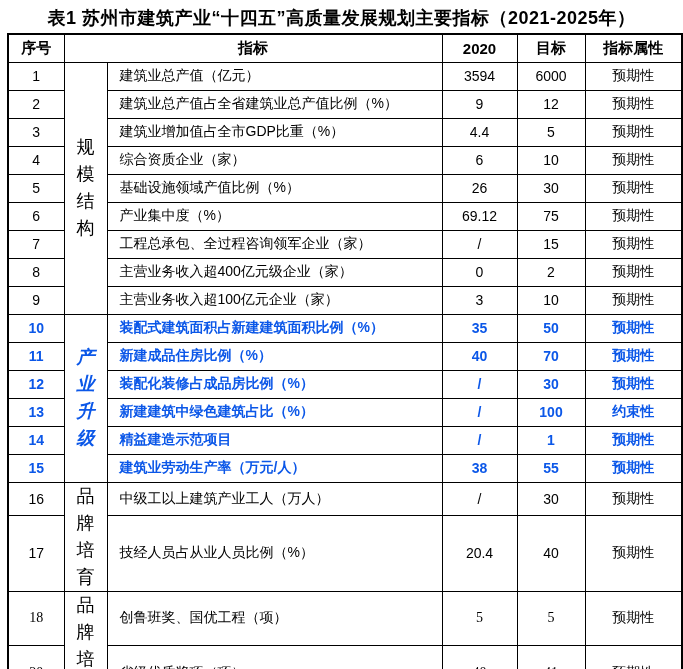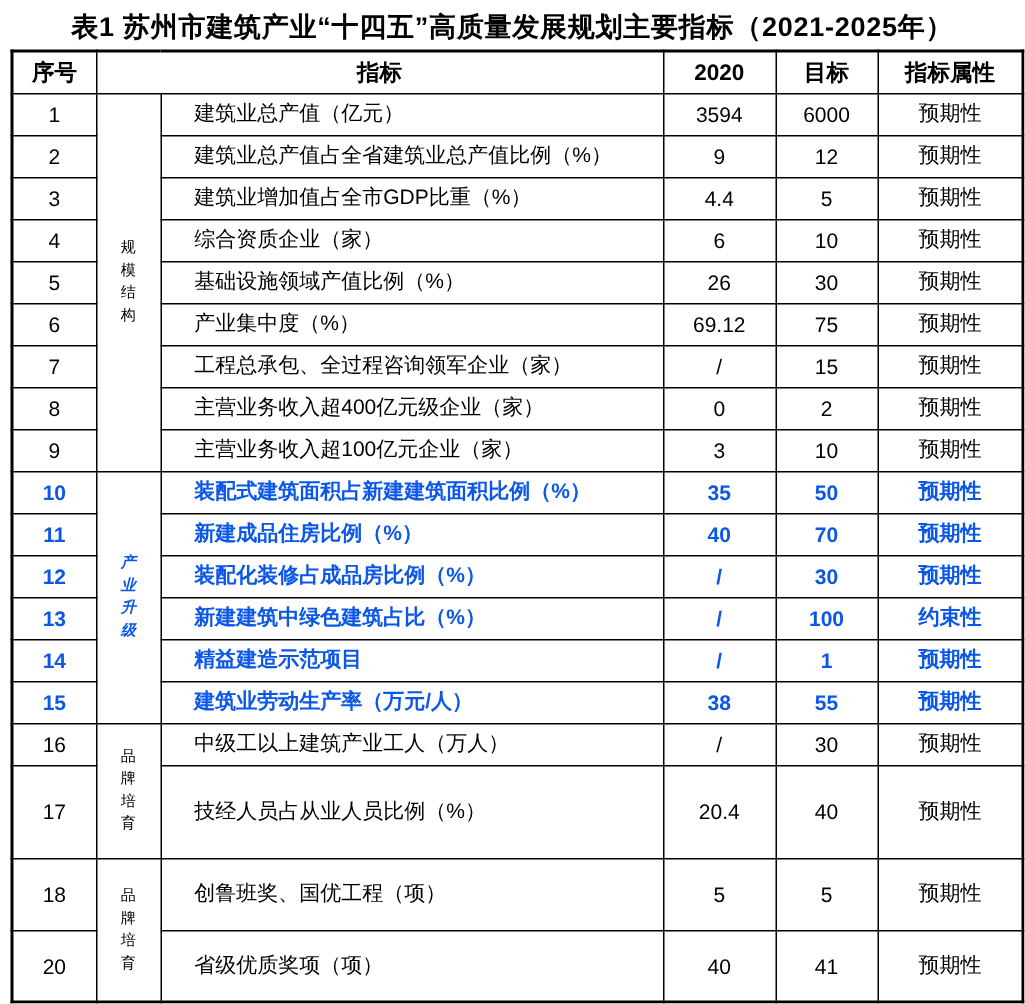--- a/index.html
+++ b/index.html
@@ -31,30 +31,30 @@
     text-align: center;
     vertical-align: middle;
     font-size: 14px;
     padding: 0;
     white-space: nowrap;
     overflow: hidden;
   }
   th { font-weight: bold; font-size: 15px; }
   tr { height: 28px; }
   tr.tall62 { height: 62px; }
-  tr.tall48 { height: 48px; }
-  td.ind { text-align: left; padding-left: 22px; }
+  tr.tall48 { height: 48px; font-family: Liberation Serif, serif; }
+  td.ind { text-align: left; padding-left: 12px; }
   tr.hl td { color: #0B57E8; font-weight: bold; }
   td.grp .vtext {
     width: 1em;
     margin: 0 auto;
     word-break: break-all;
     white-space: normal;
     line-height: 1.5;
-    font-size: 10px;
+    font-size: 18px;
   }
   td.grp-blue { color: #0B57E8; font-weight: bold; font-style: italic; }
 </style>
 </head>
 <body>
 
 <div class="title">表1 苏州市建筑产业“十四五”高质量发展规划主要指标（2021-2025年）</div>
 
 <table class="main">
   <colgroup>

